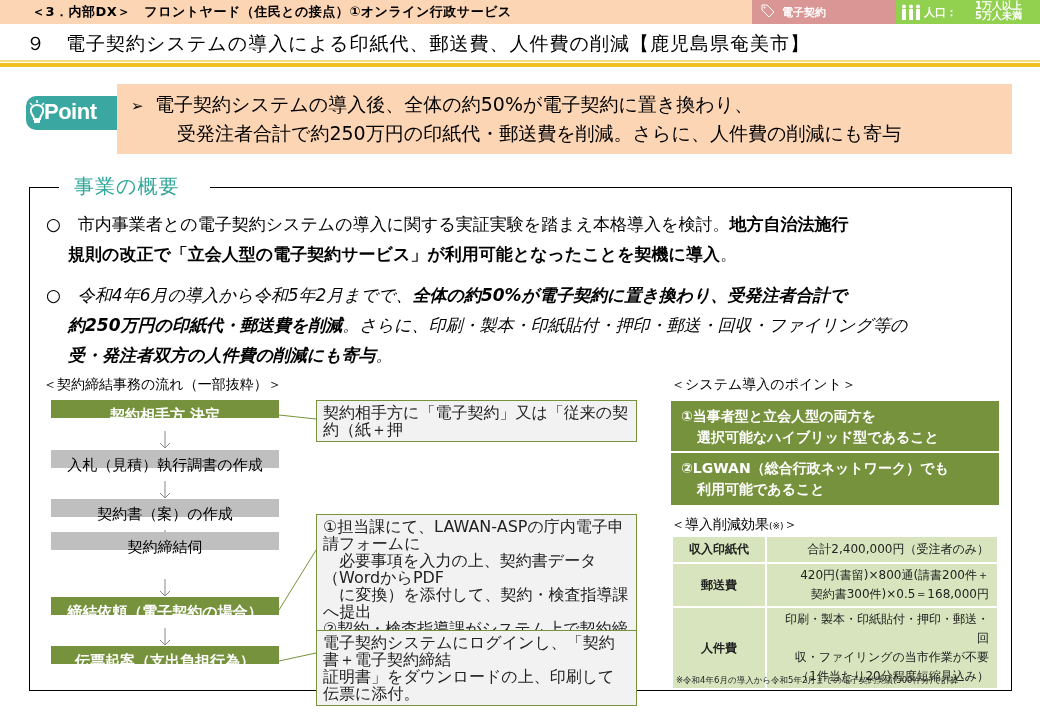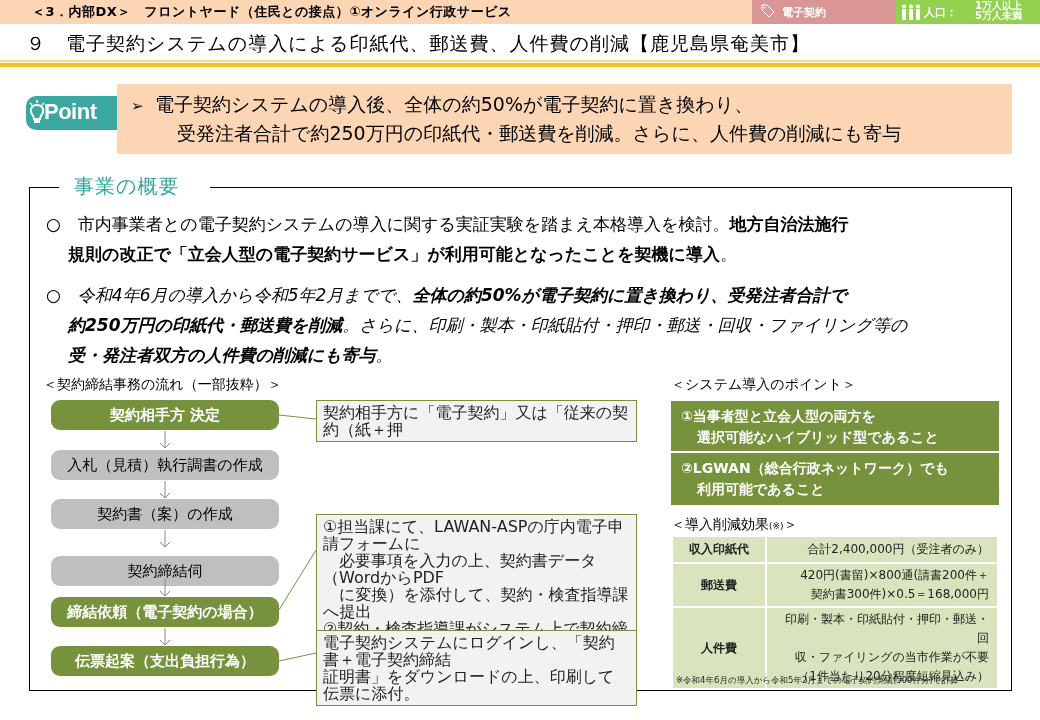--- a/index.html
+++ b/index.html
@@ -36,21 +36,21 @@
   .para b { font-weight: bold; }
   .p1 { top: 209px; }
   .p2 { top: 280px; font-style: italic; }
   .indent { padding-left: 22px; }
 
   .sub-h { position: absolute; font-size: 14px; }
   .flow-h { left: 43px; top: 376px; }
   .sys-h { left: 671px; top: 376px; }
   .eff-h { left: 671px; top: 516px; }
 
-  .step { position: absolute; left: 51px; width: 228px; height: 30px; font-size: 15px; text-align: center; line-height: 30px; border-radius: 9px; }
+  .step { position: absolute; left: 51px; width: 228px; height: 18px; font-size: 15px; text-align: center; line-height: 30px; }
   .step.green { background: #76923c; color: #fff; font-weight: bold; }
   .step.gray { background: #bfbfbf; color: #000; }
   .down { position: absolute; left: 159px; width: 12px; height: 18px; }
 
   .note { position: absolute; left: 316px; width: 321px; border: 1px solid #76923c; background: #f2f2f2; font-size: 16px; line-height: 17px; padding: 3px 6px; color: #222; }
 
   .sys-item { position: absolute; left: 671px; width: 328px; background: #76923c; color: #fff; font-weight: bold; font-size: 14px; line-height: 21px; padding: 5px 10px; }
   .sys-item .l2 { padding-left: 16px; }
 
   table.eff { position: absolute; left: 671px; top: 535px; width: 328px; border-collapse: collapse; font-size: 12px; }
@@ -129,21 +129,21 @@
     <path d="M6 0 L6 17 M1 12 L6 17 L11 12" stroke="#888" fill="none"></path>
   </svg>
 <div class="step gray" style="top:450px">入札（見積）執行調書の作成</div>
 <svg class="down" style="top:481px" viewBox="0 0 12 18">
     <path d="M6 0 L6 17 M1 12 L6 17 L11 12" stroke="#888" fill="none"></path>
   </svg>
 <div class="step gray" style="top:499px">契約書（案）の作成</div>
 <svg class="down" style="top:530px" viewBox="0 0 12 18">
     <path d="M6 0 L6 17 M1 12 L6 17 L11 12" stroke="#888" fill="none"></path>
   </svg>
-<div class="step gray" style="top:556px">契約締結伺</div>
+<div class="step gray" style="top:532px">契約締結伺</div>
 <svg class="down" style="top:579px" viewBox="0 0 12 18">
     <path d="M6 0 L6 17 M1 12 L6 17 L11 12" stroke="#888" fill="none"></path>
   </svg>
 <div class="step green" style="top:597px">締結依頼（電子契約の場合）</div>
 <svg class="down" style="top:628px" viewBox="0 0 12 18">
     <path d="M6 0 L6 17 M1 12 L6 17 L11 12" stroke="#888" fill="none"></path>
   </svg>
 <div class="step green" style="top:646px">伝票起案（支出負担行為）</div>
 
 <svg style="position:absolute;left:279px;top:405px;width:40px;height:270px" viewBox="0 0 40 270">

